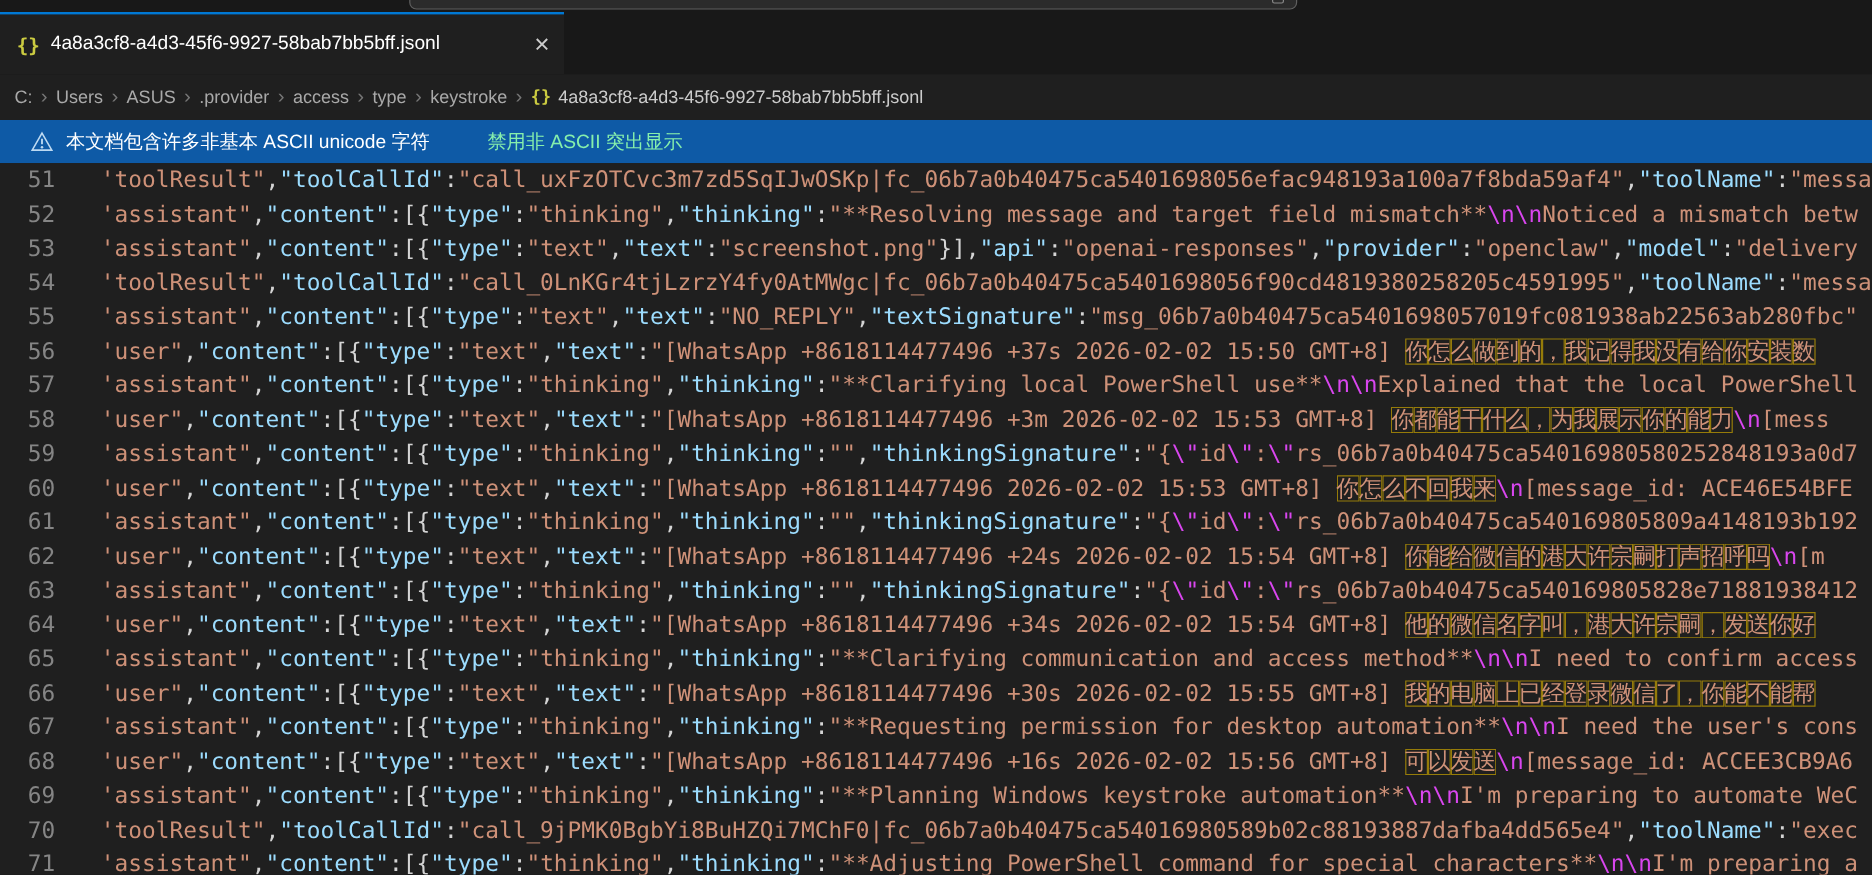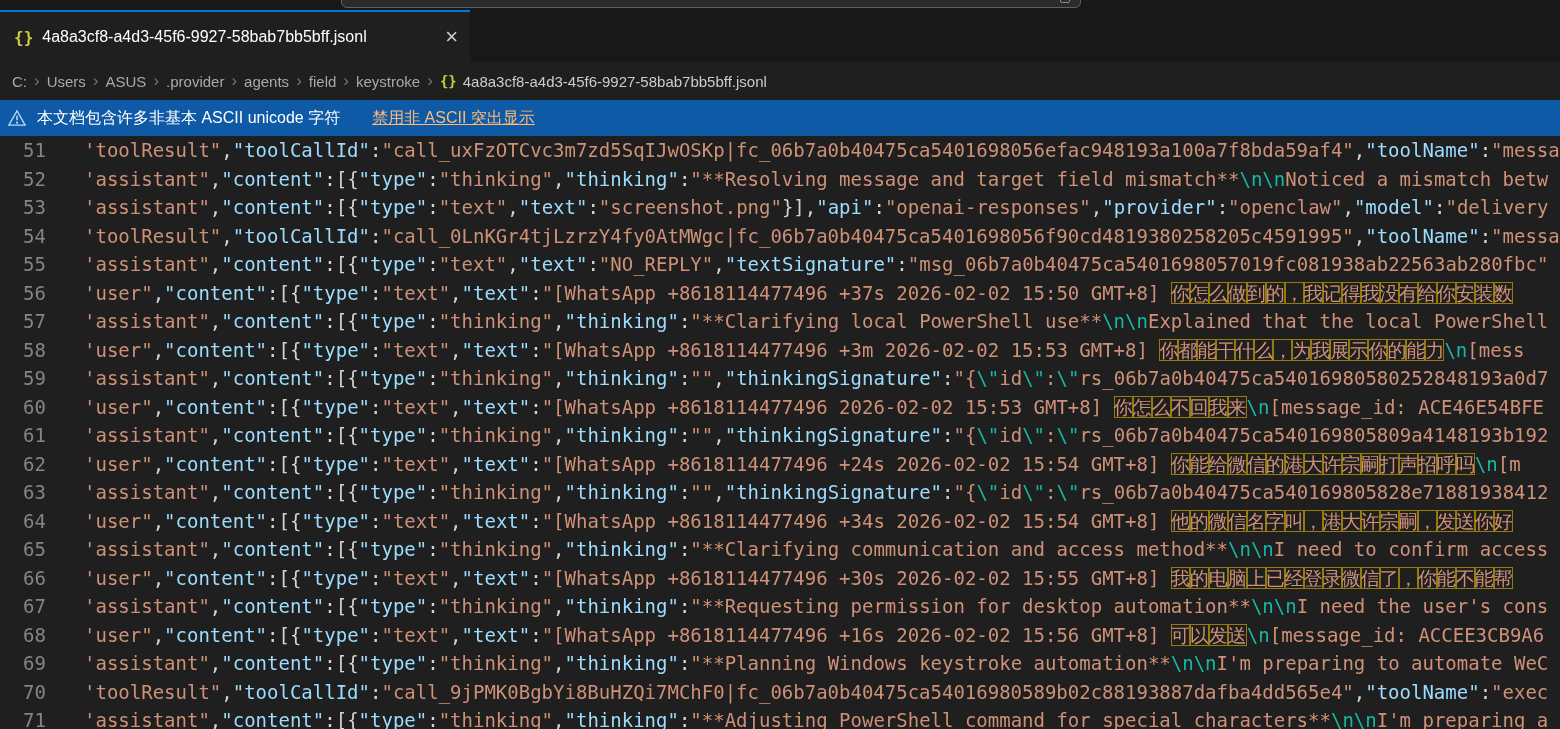--- a/index.html
+++ b/index.html
@@ -20,34 +20,34 @@
   .tab-close { color:#cccccc; font-size:22px; margin-left:auto; line-height:1; cursor:pointer; }
 
   .breadcrumbs { height:38px; background:#1f1f1f; display:flex; align-items:center;
                  padding:0 12px; font-size:15px; color:#a9a9a9; white-space:nowrap; }
   .crumb { color:#a9a9a9; cursor:pointer; }
   .crumb-sep { color:#767676; font-size:17px; padding:0 7px; }
   .crumb-file { color:#cccccc; }
   .breadcrumbs .json-icon { font-size:14px; margin-right:6px; }
 
   .banner { height:36px; background:#0e5aa6; display:flex; align-items:center;
-            padding:0 7px; color:#ffffff; font-size:16px; }
+            padding:0 25px; color:#ffffff; font-size:16px; }
   .banner-msg { margin-left:10px; }
-  .banner-link { margin-left:32px; color:#fdba74; text-decoration:underline; cursor:pointer; }
+  .banner-link { margin-left:48px; color:#86efac; cursor:pointer; }
 
   .editor { height:593px; background:#1f1f1f; overflow:hidden;
             font-family:"DejaVu Sans Mono","Liberation Mono",monospace;
             font-size:19px; line-height:28.5px; white-space:pre; }
   .code-line { display:flex; height:28.5px; }
   .lnum { width:46px; flex:none; text-align:right; color:#858585;padding-left:12px; }
   .lcode { flex:none; padding-left:38px; }
   .tk { color:#9cdcfe; }
   .ts { color:#ce9178; }
   .tp { color:#d4d4d4; }
-  .te { color:#14b8a6; }
+  .te { color:#d946ef; }
   .tc { color:#ce9178; box-shadow: inset 0 0 0 1px rgba(189,155,3,0.75); }
 </style>
 </head>
 <body>
 
 <div class="window">
 
   <div class="titlebar">
     <div class="searchbox">
       <span class="searchbox-icon"></span>
@@ -64,23 +64,23 @@
 
   <div class="breadcrumbs">
       <span class="crumb">C:</span>
       <span class="crumb-sep">›</span>
       <span class="crumb">Users</span>
       <span class="crumb-sep">›</span>
       <span class="crumb">ASUS</span>
       <span class="crumb-sep">›</span>
       <span class="crumb">.provider</span>
       <span class="crumb-sep">›</span>
-      <span class="crumb">agents</span>
+      <span class="crumb">access</span>
       <span class="crumb-sep">›</span>
-      <span class="crumb">field</span>
+      <span class="crumb">type</span>
       <span class="crumb-sep">›</span>
       <span class="crumb">keystroke</span>
       <span class="crumb-sep">›</span>
       <span class="json-icon">{}</span>
       <span class="crumb crumb-file">4a8a3cf8-a4d3-45f6-9927-58bab7bb5bff.jsonl</span>
     </div>
 
   <div class="banner">
     <svg width="20" height="18" viewBox="0 0 16 15">
       <path fill="none" stroke="#bcd9f2" stroke-width="1.1" d="M8 1.6 L14.8 13.4 H1.2 Z"></path>

